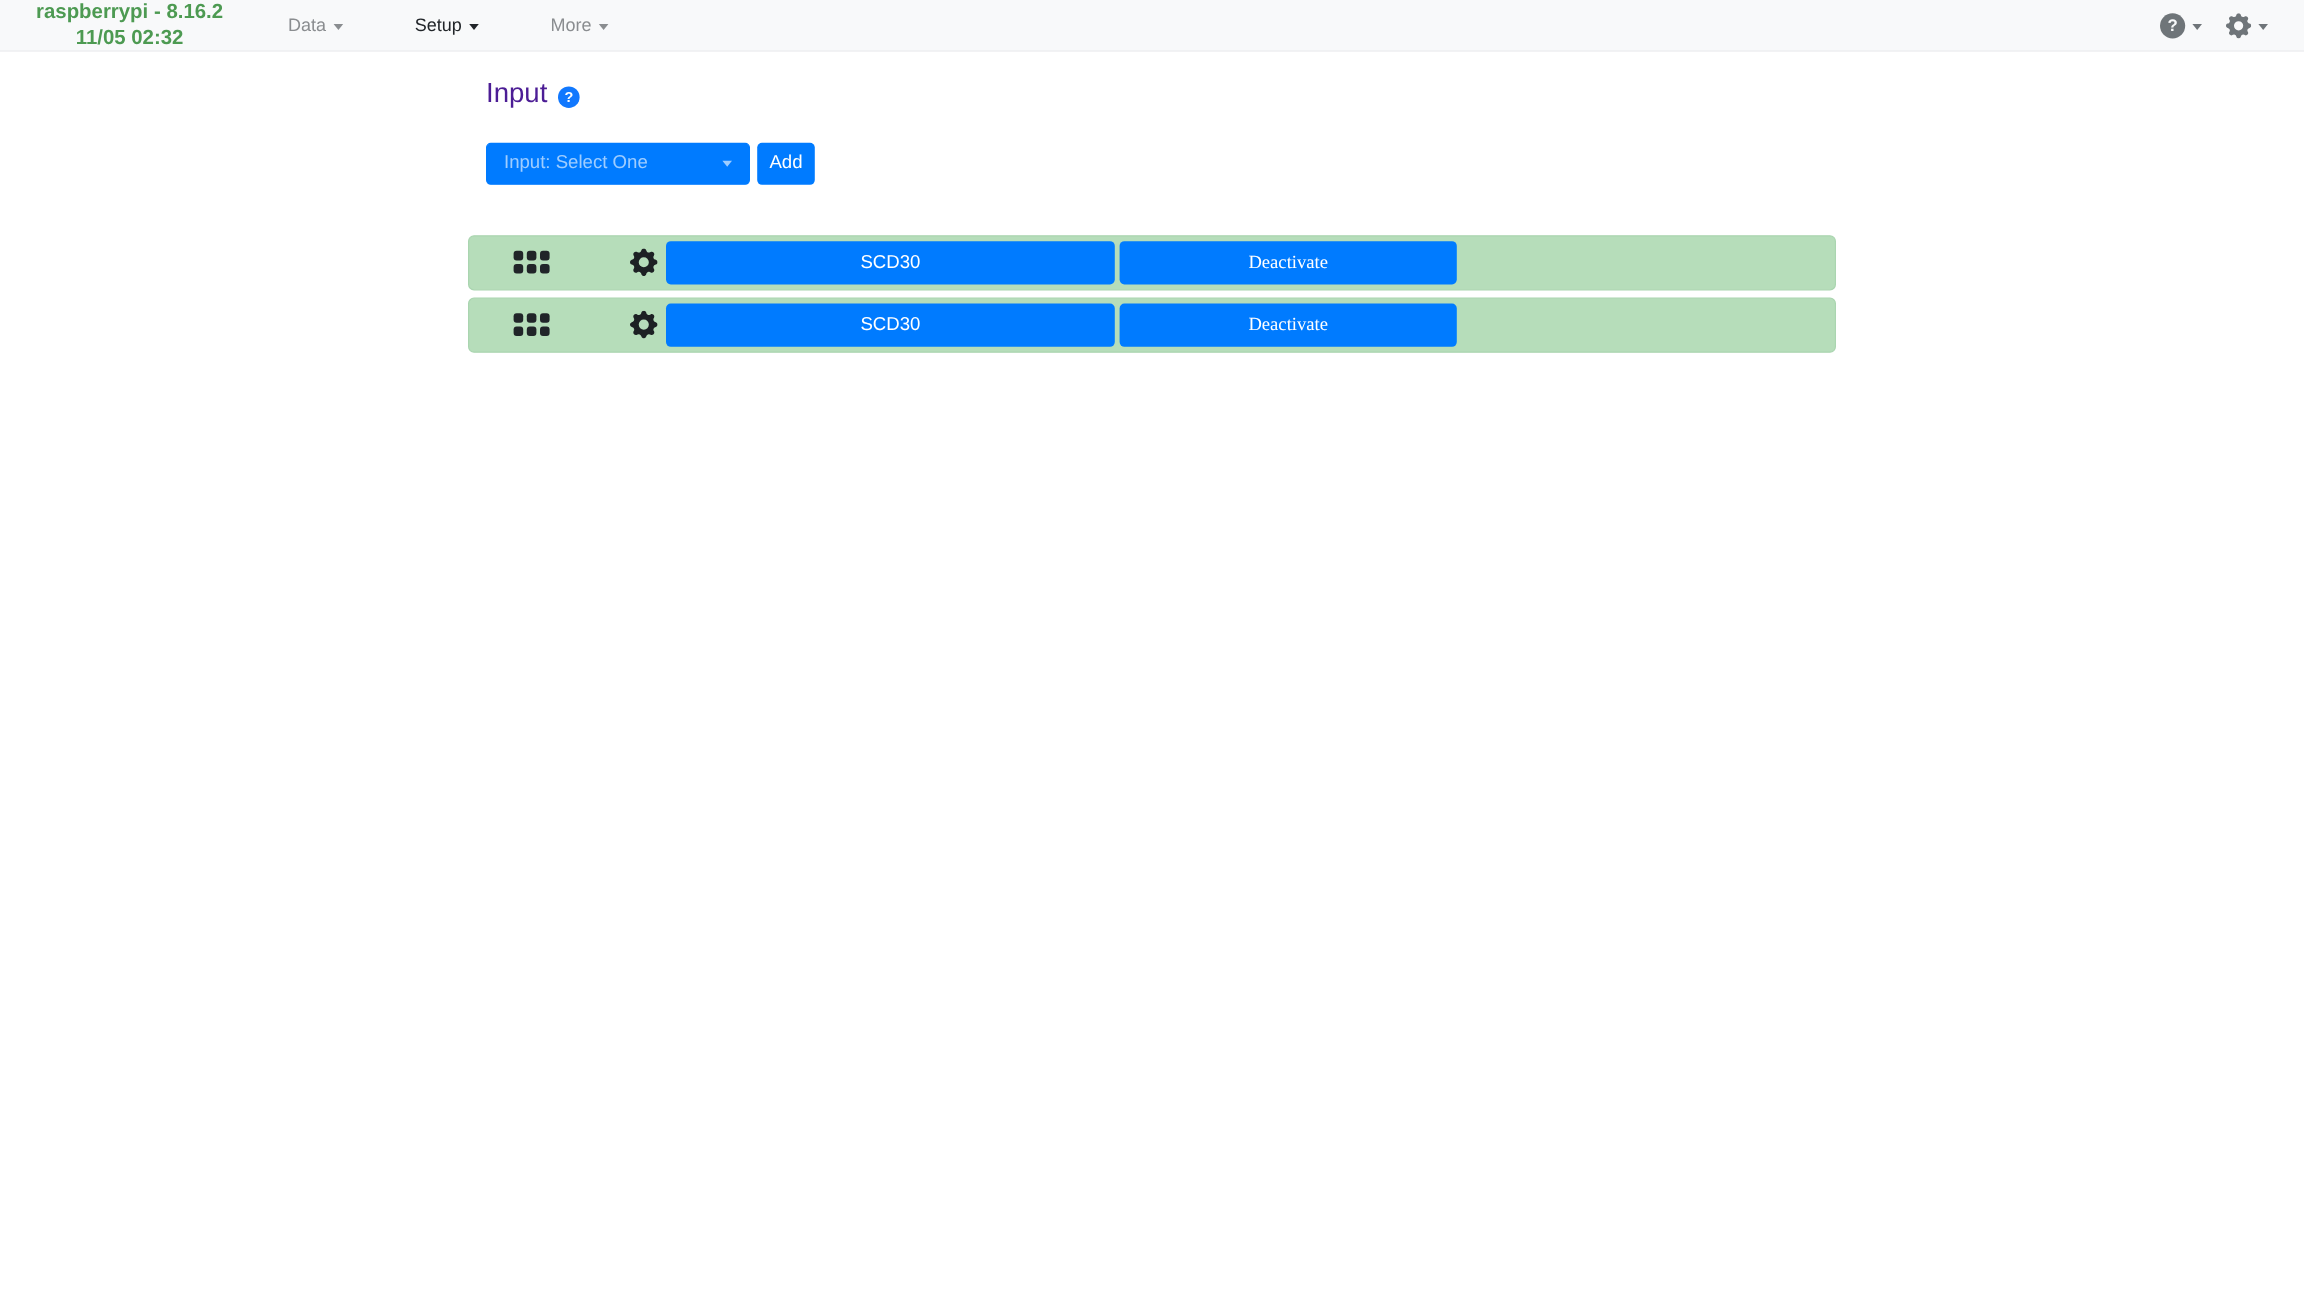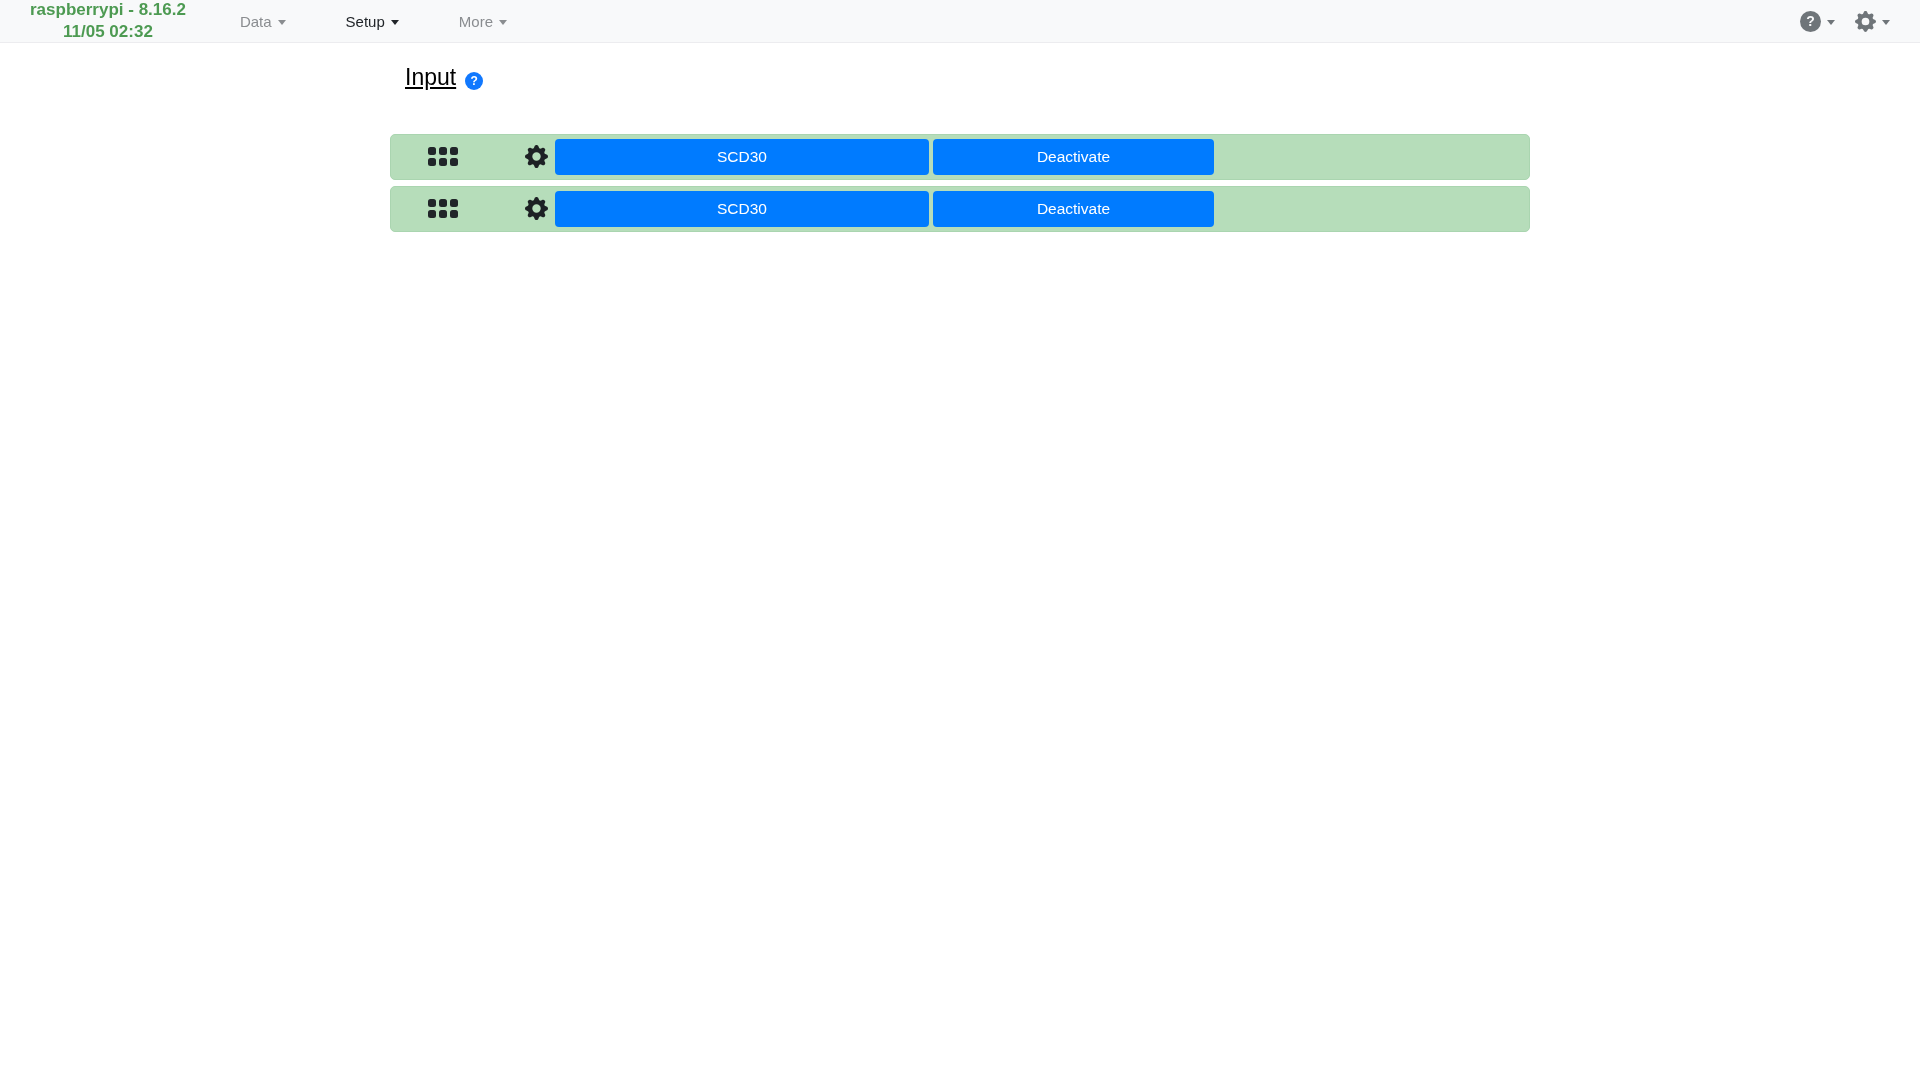--- a/index.html
+++ b/index.html
@@ -68,23 +68,22 @@
   .container {
     width:1140px;
     margin:0 auto;
     padding:21px 15px 0;
   }
   .page-title-wrap { display:flex; align-items:flex-start; }
   .page-title {
     margin:0;
     font-size:23px;
     font-weight:400;
-    color:#000000;
+    color:#4c1d95;
     line-height:1.2;
-    text-decoration:underline;
   }
   .help-badge {
     width:18px; height:18px;
     border-radius:50%;
     background:#1178fe;
     color:#ffffff;
     font-size:12px; font-weight:bold;
     display:inline-flex; align-items:center; justify-content:center;
     margin-left:9px; margin-top:8px;
     cursor:pointer;
@@ -149,21 +148,21 @@
     width:274px; height:35px;
     background:#e9ecef;
     border:1px solid #e3e7ea;
     border-radius:4px;
     color:#4f555b;
     font-size:15.5px;
     font-family:inherit;
     padding:0 12px;
   }
   .device-btn { margin-left:7px; width:374px; height:36px; }
-  .action-btn { margin-left:4px; width:281px; height:36px; }
+  .action-btn { margin-left:4px; width:281px; height:36px;font-family:Liberation Serif, serif; }
 </style>
 </head>
 <body>
 
 <div class="navbar">
   <div class="brand">
     <div>raspberrypi - 8.16.2</div>
     <div>11/05 02:32</div>
   </div>
 
@@ -196,20 +195,27 @@
   </div>
 </div>
 
 <div class="container">
 
   <div class="page-title-wrap">
     <h1 class="page-title">Input</h1>
     <span class="help-badge">?</span>
   </div>
 
+  <div class="add-form">
+    <div class="input-select">
+      <span>Input: Select One</span>
+      <span class="select-caret"></span>
+    </div>
+    <button class="btn-blue add-btn">Add</button>
+  </div>
 
   <div class="input-list">
 
     <div class="input-row">
       <div class="drag-handle">
         <span></span>
           <span></span>
           <span></span>
           <span></span>
           <span></span>

